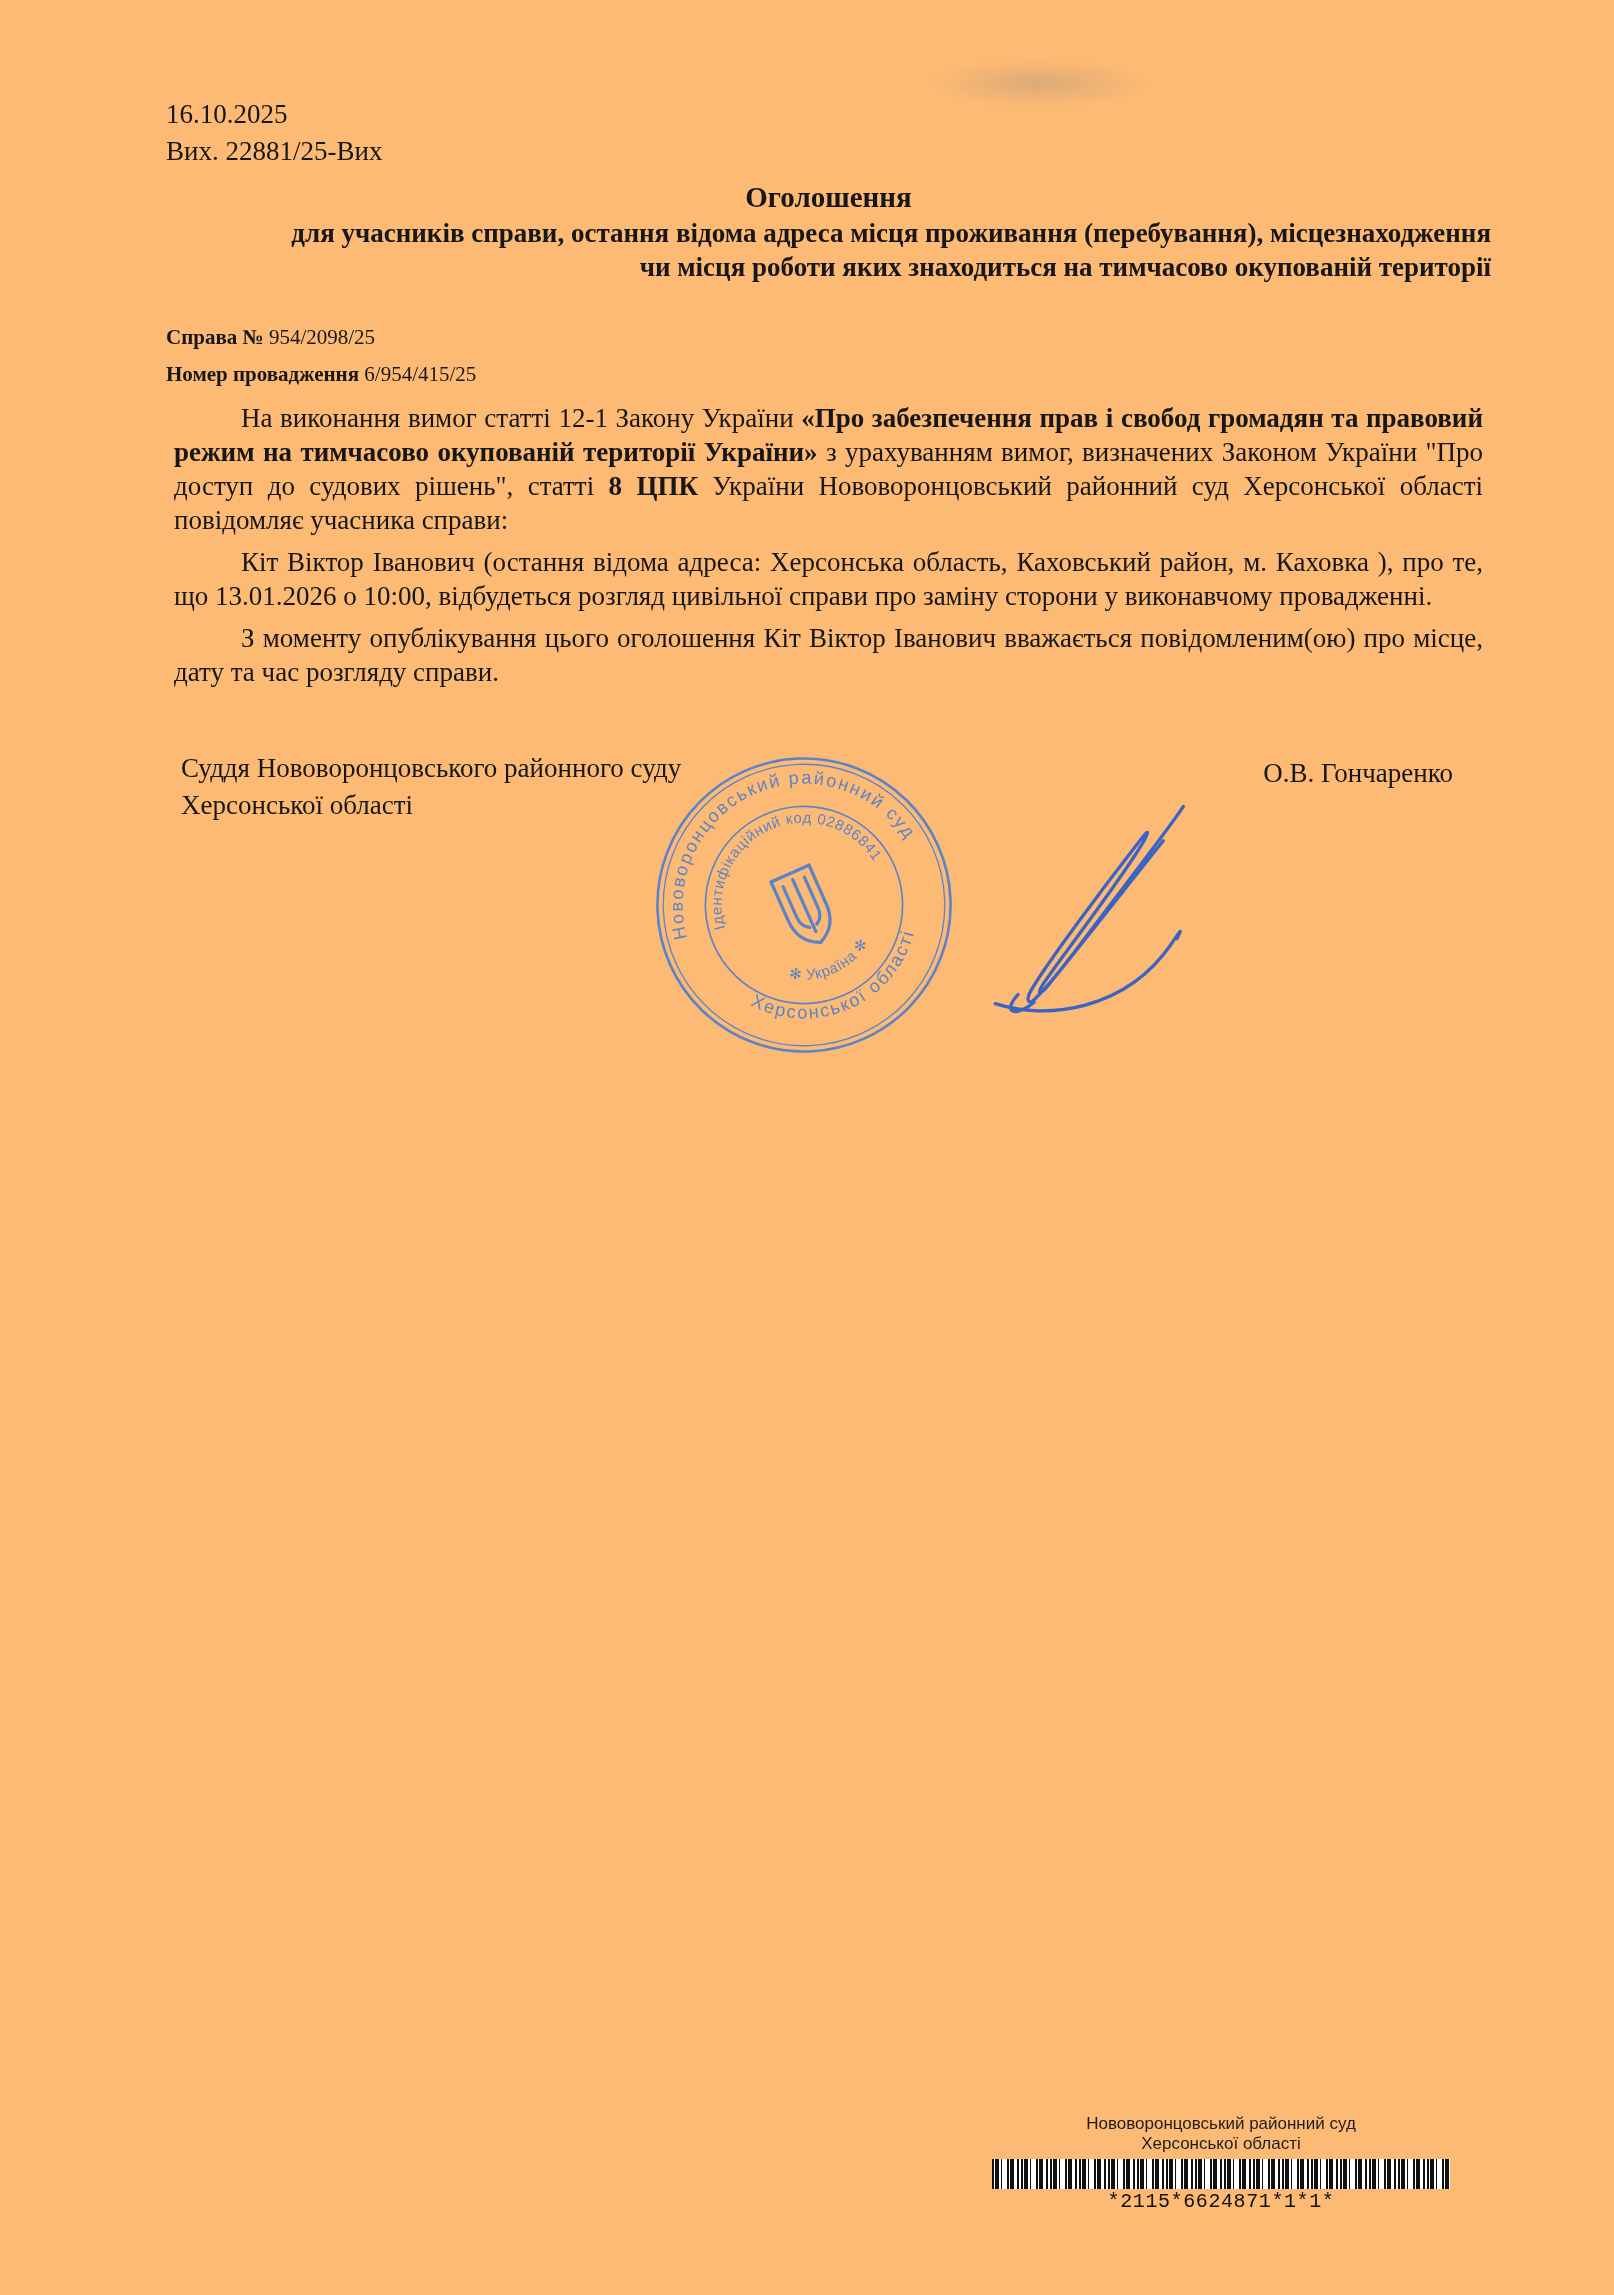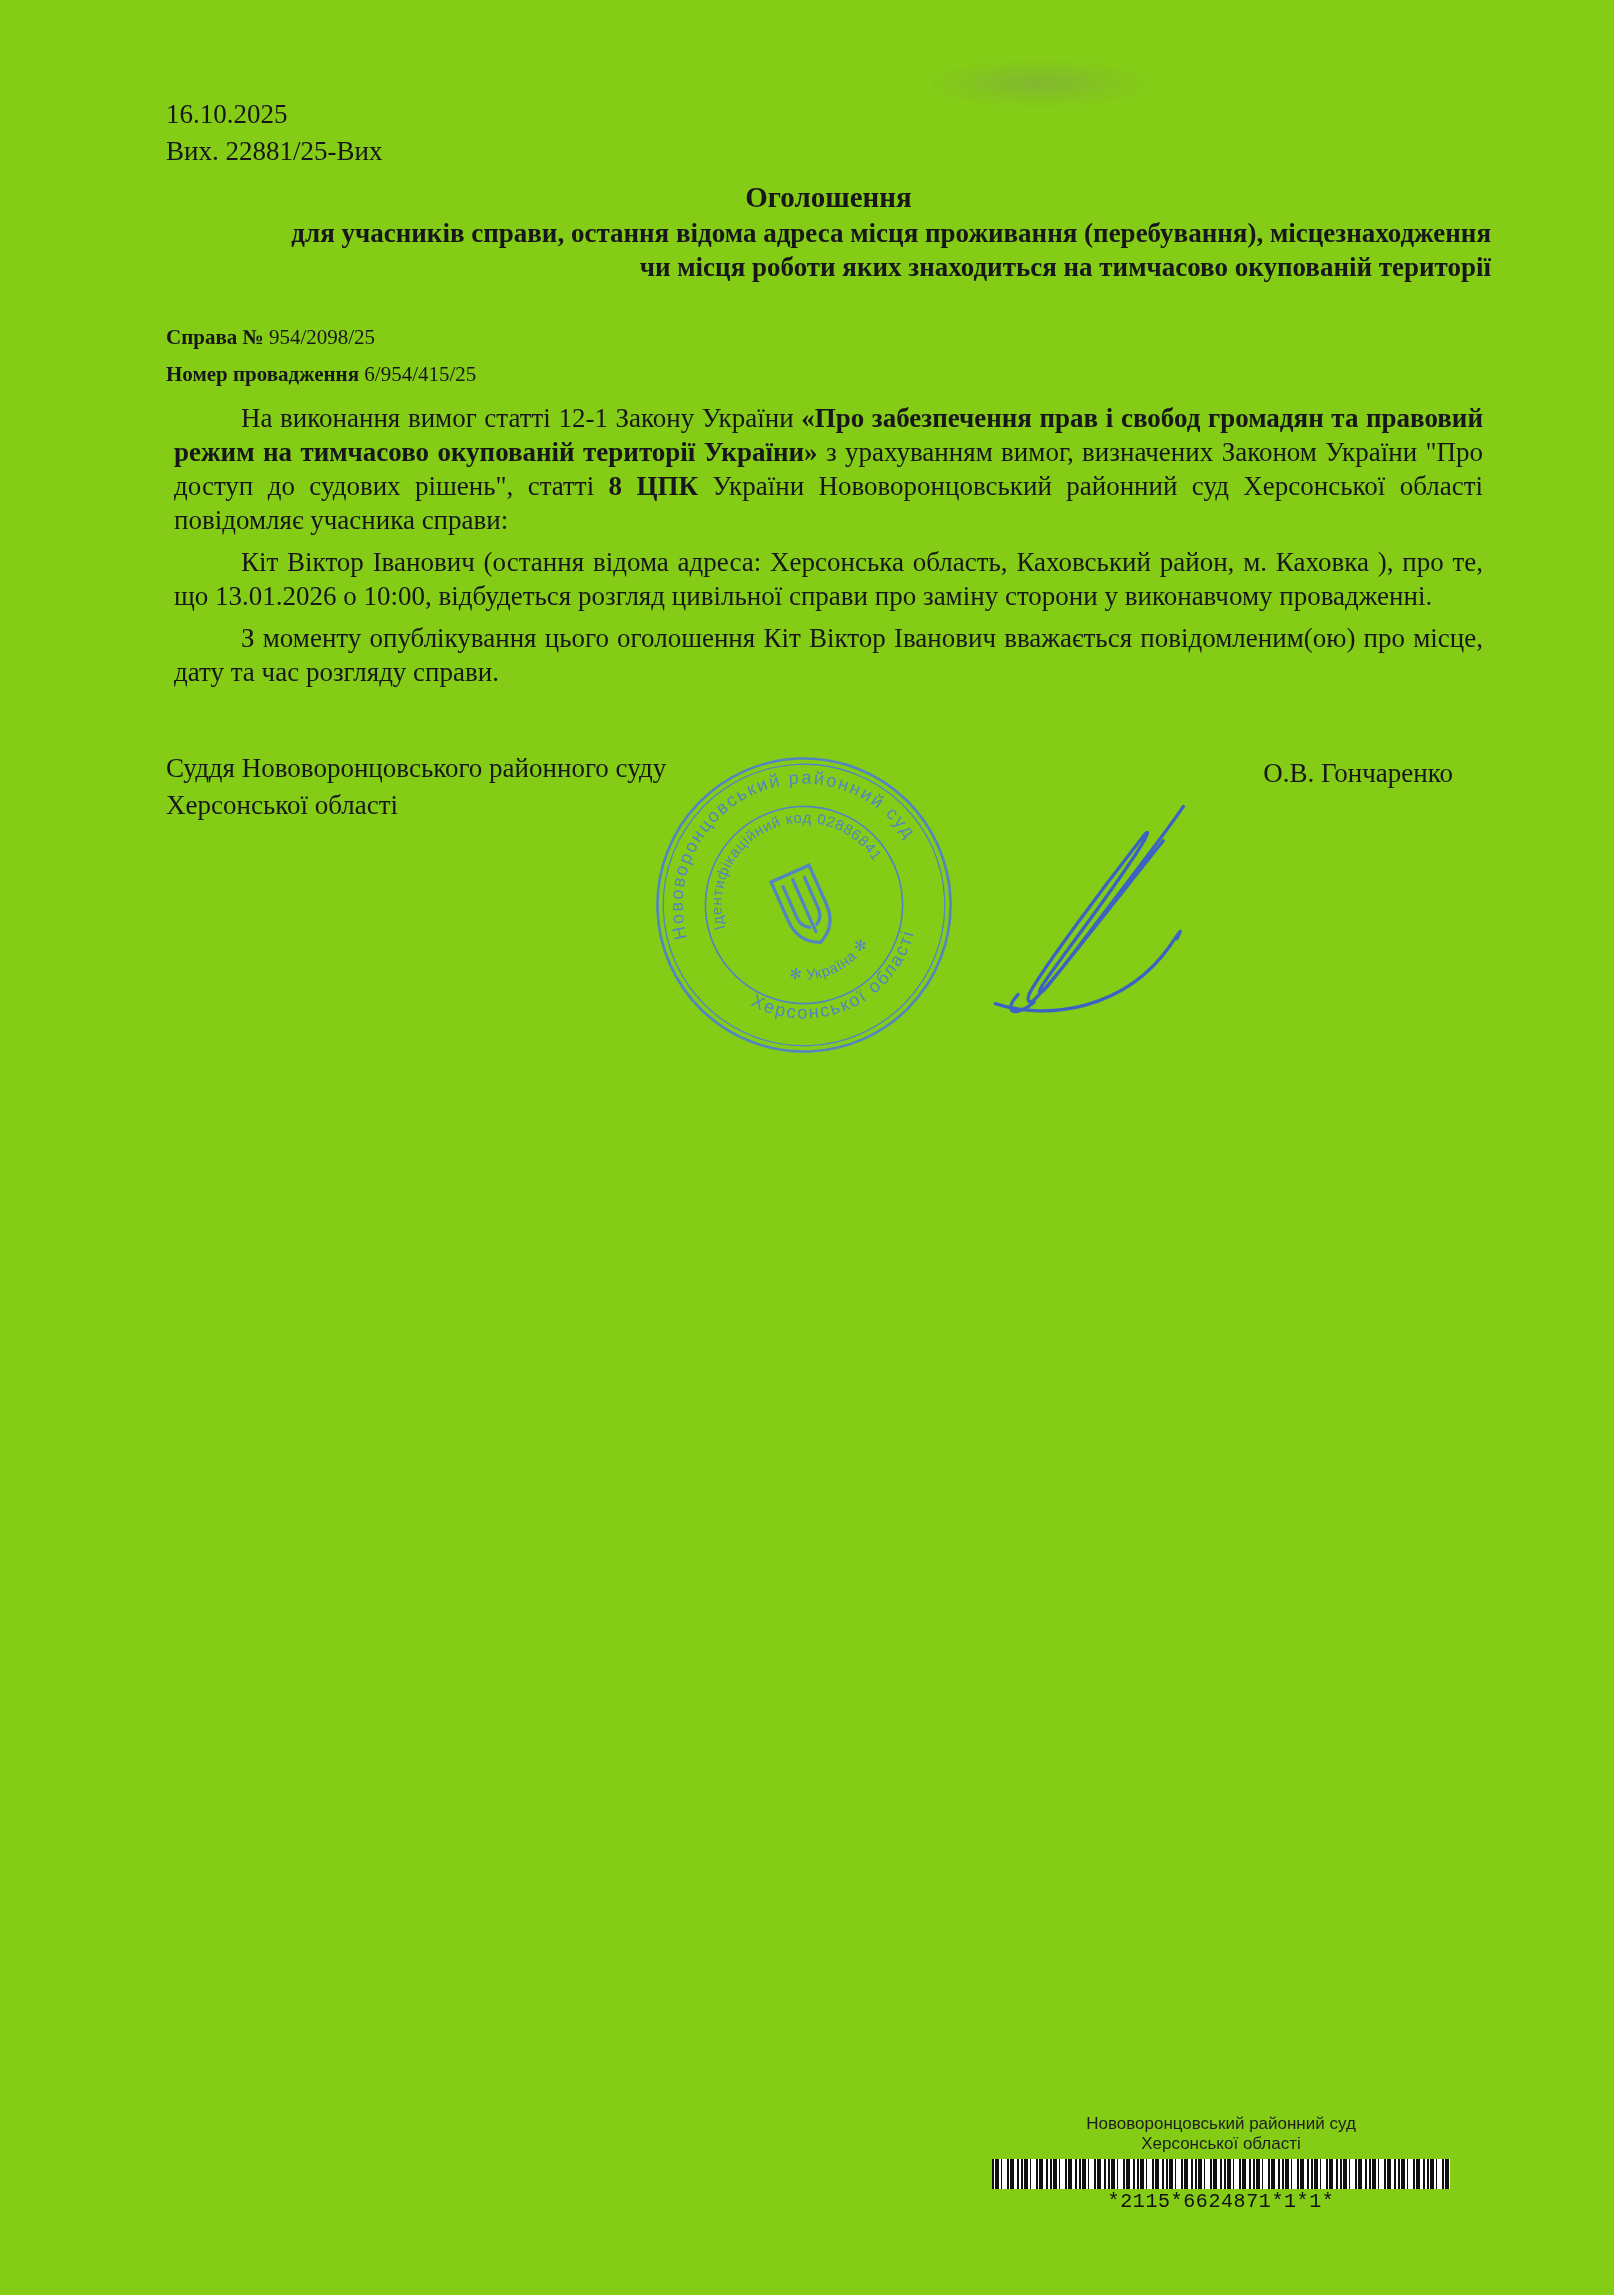--- a/index.html
+++ b/index.html
@@ -3,38 +3,38 @@
 <meta charset="utf-8">
 <style>
   *{box-sizing:border-box;}
   html,body{margin:0;padding:0;}
   body{
     width:1614px;height:2295px;position:relative;overflow:hidden;
     background:#ffffff;
     font-family:"Liberation Serif", serif;
     color:#17171a;
   }
-  .page{position:absolute;inset:0;background:#84cc16;}
+  .page{position:absolute;inset:0;background:#fdba74;}
   .smudge{
     position:absolute;left:928px;top:60px;width:221px;height:47px;
     background:radial-gradient(ellipse at center,rgba(125,125,130,.25),rgba(125,125,130,0) 70%);
     filter:blur(1.3px);
   }
   .content{
     position:absolute;left:166px;top:96px;width:1325px;
     font-size:27px;line-height:34px;
   }
   .head{line-height:37px;}
   .doc-title{text-align:center;font-weight:bold;font-size:29px;margin-top:10.4px;}
   .doc-subtitle{text-align:right;font-weight:bold;margin-top:1.3px;line-height:34px;}
   .case-block{margin-top:35px;font-size:21px;line-height:37px;}
   .b{font-weight:bold;}
   p.par{margin:8px;text-align:justify;text-indent:67px;}
   .par-space{margin-top:32px;}
-  .sig-row{display:flex;justify-content:space-between;margin-top:61px;}
+  .sig-row{display:flex;justify-content:space-between;margin-top:61px;margin-left:15px;}
   .judge{line-height:37px;}
   .judge-name{margin-right:38px;padding-top:6.5px;white-space:nowrap;}
   
   .stamp{
     position:absolute;left:649px;top:750px;width:310px;height:310px;
     transform:rotate(-24deg);opacity:.92;
   }
   
   .signature{position:absolute;left:955px;top:788px;width:279px;height:260px;}
   

